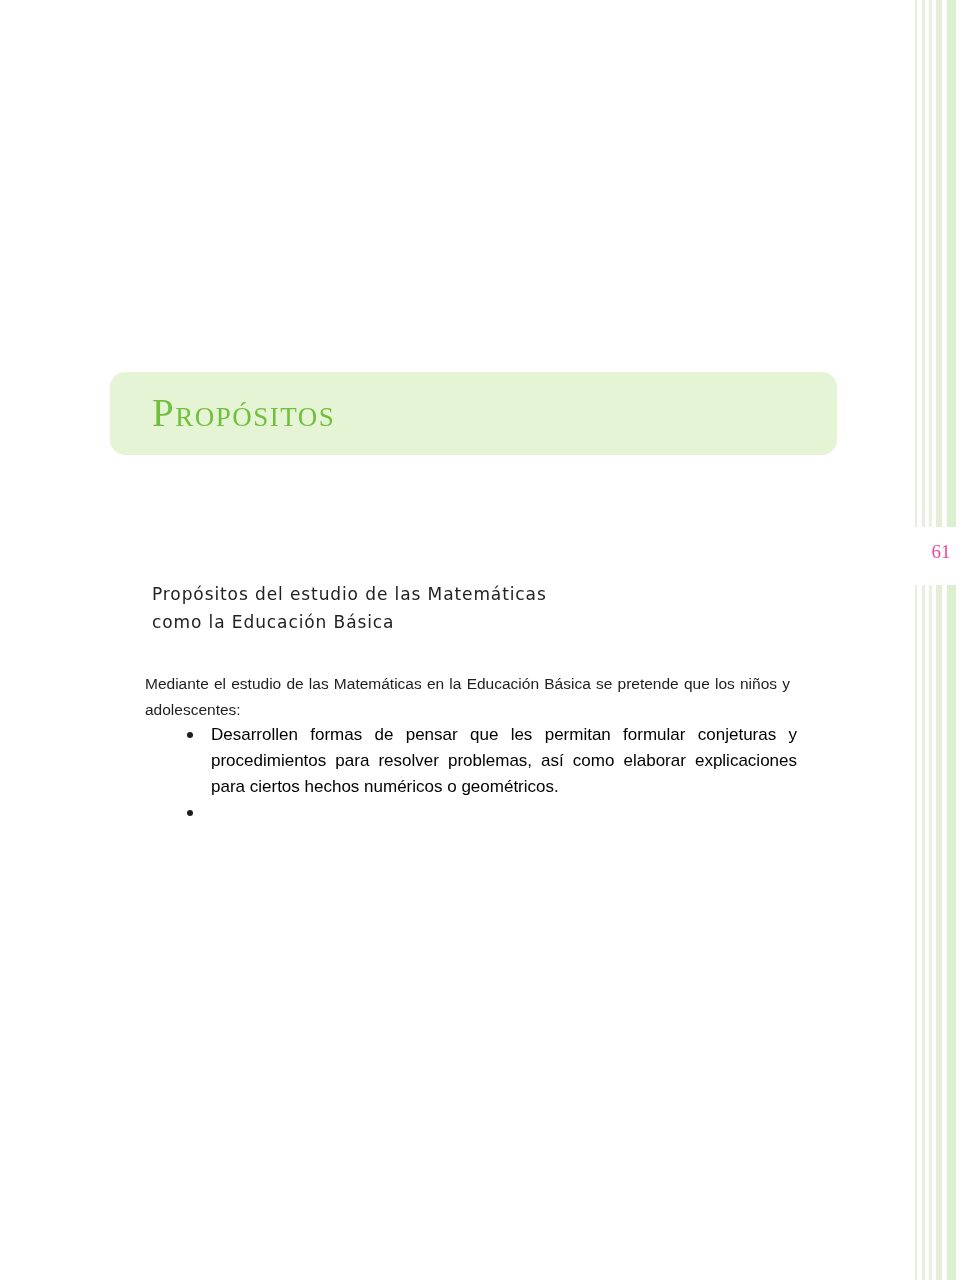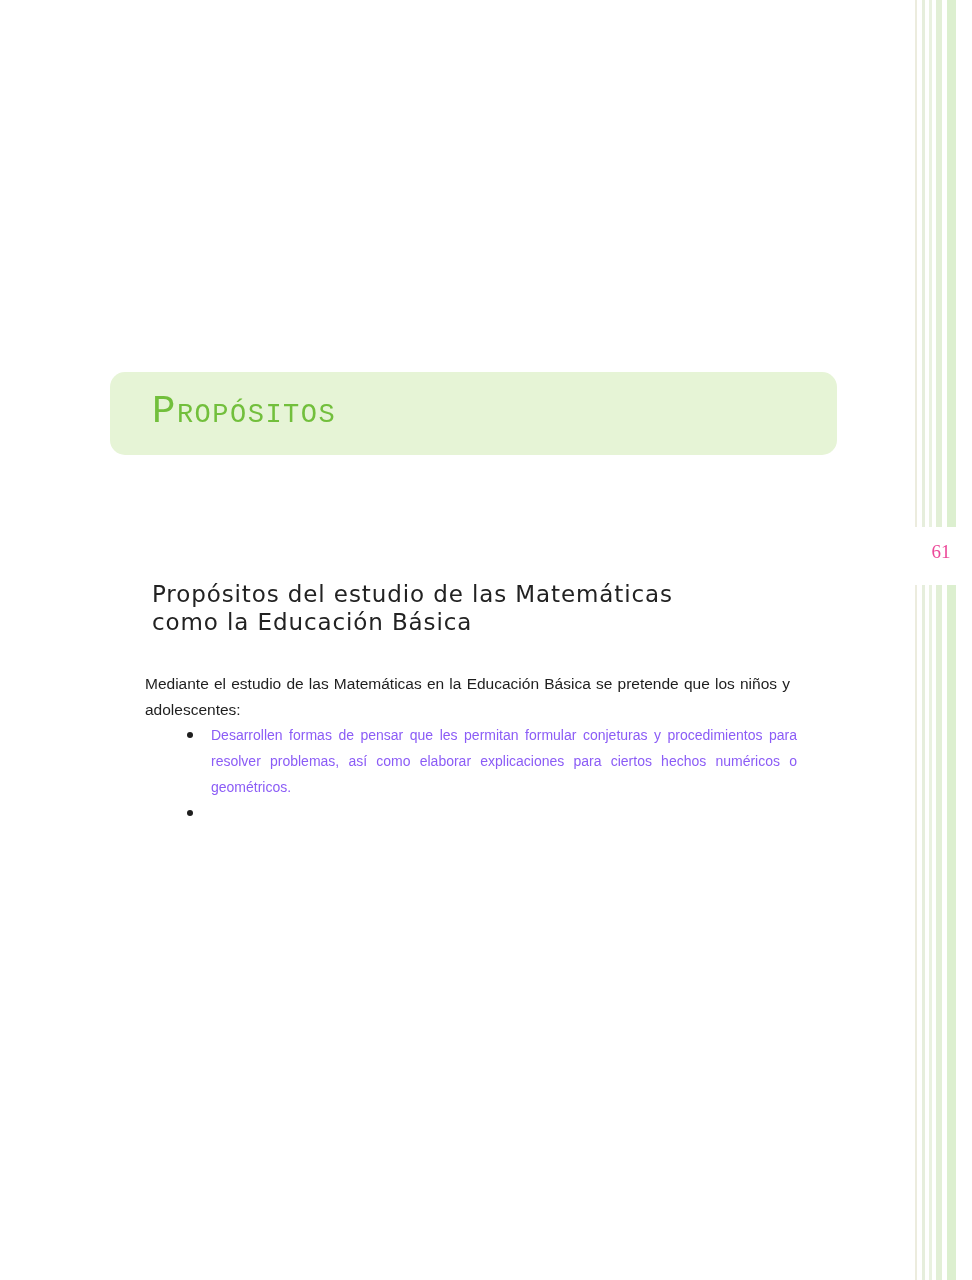--- a/index.html
+++ b/index.html
@@ -25,47 +25,47 @@
     font-family: "Liberation Serif", serif;
     font-size: 19px; color: #ec4899;
   }
 
   .section-banner {
     position: absolute; left: 110px; top: 372px; width: 727px; height: 83px;
     background: #e6f4d6; border-radius: 15px;
   }
   .section-title {
     position: absolute; left: 42px; top: 18px;
-    font-family: Liberation Mono, monospace;
+    font-family: Liberation Serif, serif;
     color: #72bf3c; font-size: 27px; letter-spacing: 1.5px;
     font-variant: small-caps;
   }
   .section-title .cap { font-size: 39px; }
   .section-title .rest { font-size: 27px; text-transform: uppercase; }
 
   .subtitle {
     position: absolute; left: 152px; top: 580px; width: 620px;
     font-family: "DejaVu Sans", sans-serif;
-    font-size: 23px; line-height: 28px; letter-spacing: 0.9px;
+    font-size: 17px; line-height: 28px; letter-spacing: 0.9px;
     color: #222222; font-weight: normal;
     margin: 0;
   }
 
   .intro {
     position: absolute; left: 145px; top: 671px; width: 645px;
     font-size: 15.5px; line-height: 26px; color: #1e1e1e;
     text-align: justify; margin: 0;
   }
   .bullets {
     position: absolute; left: 152px; top: 722px; width: 645px;
     margin: 0; padding: 0; list-style: none;
   }
   .bullets li {
     position: relative; padding-left: 59px;
-    font-size: 14px; line-height: 26px; color: #8b5cf6;
+    font-size: 17px; line-height: 26px; color: #000000;
     text-align: justify; text-align-last: left;
   }
   .bullets li .dot {
     position: absolute; left: 35px; top: 10px;
     width: 6px; height: 6px; border-radius: 50%; background: #1e1e1e;
   }
 </style>
 </head>
 <body>
 

